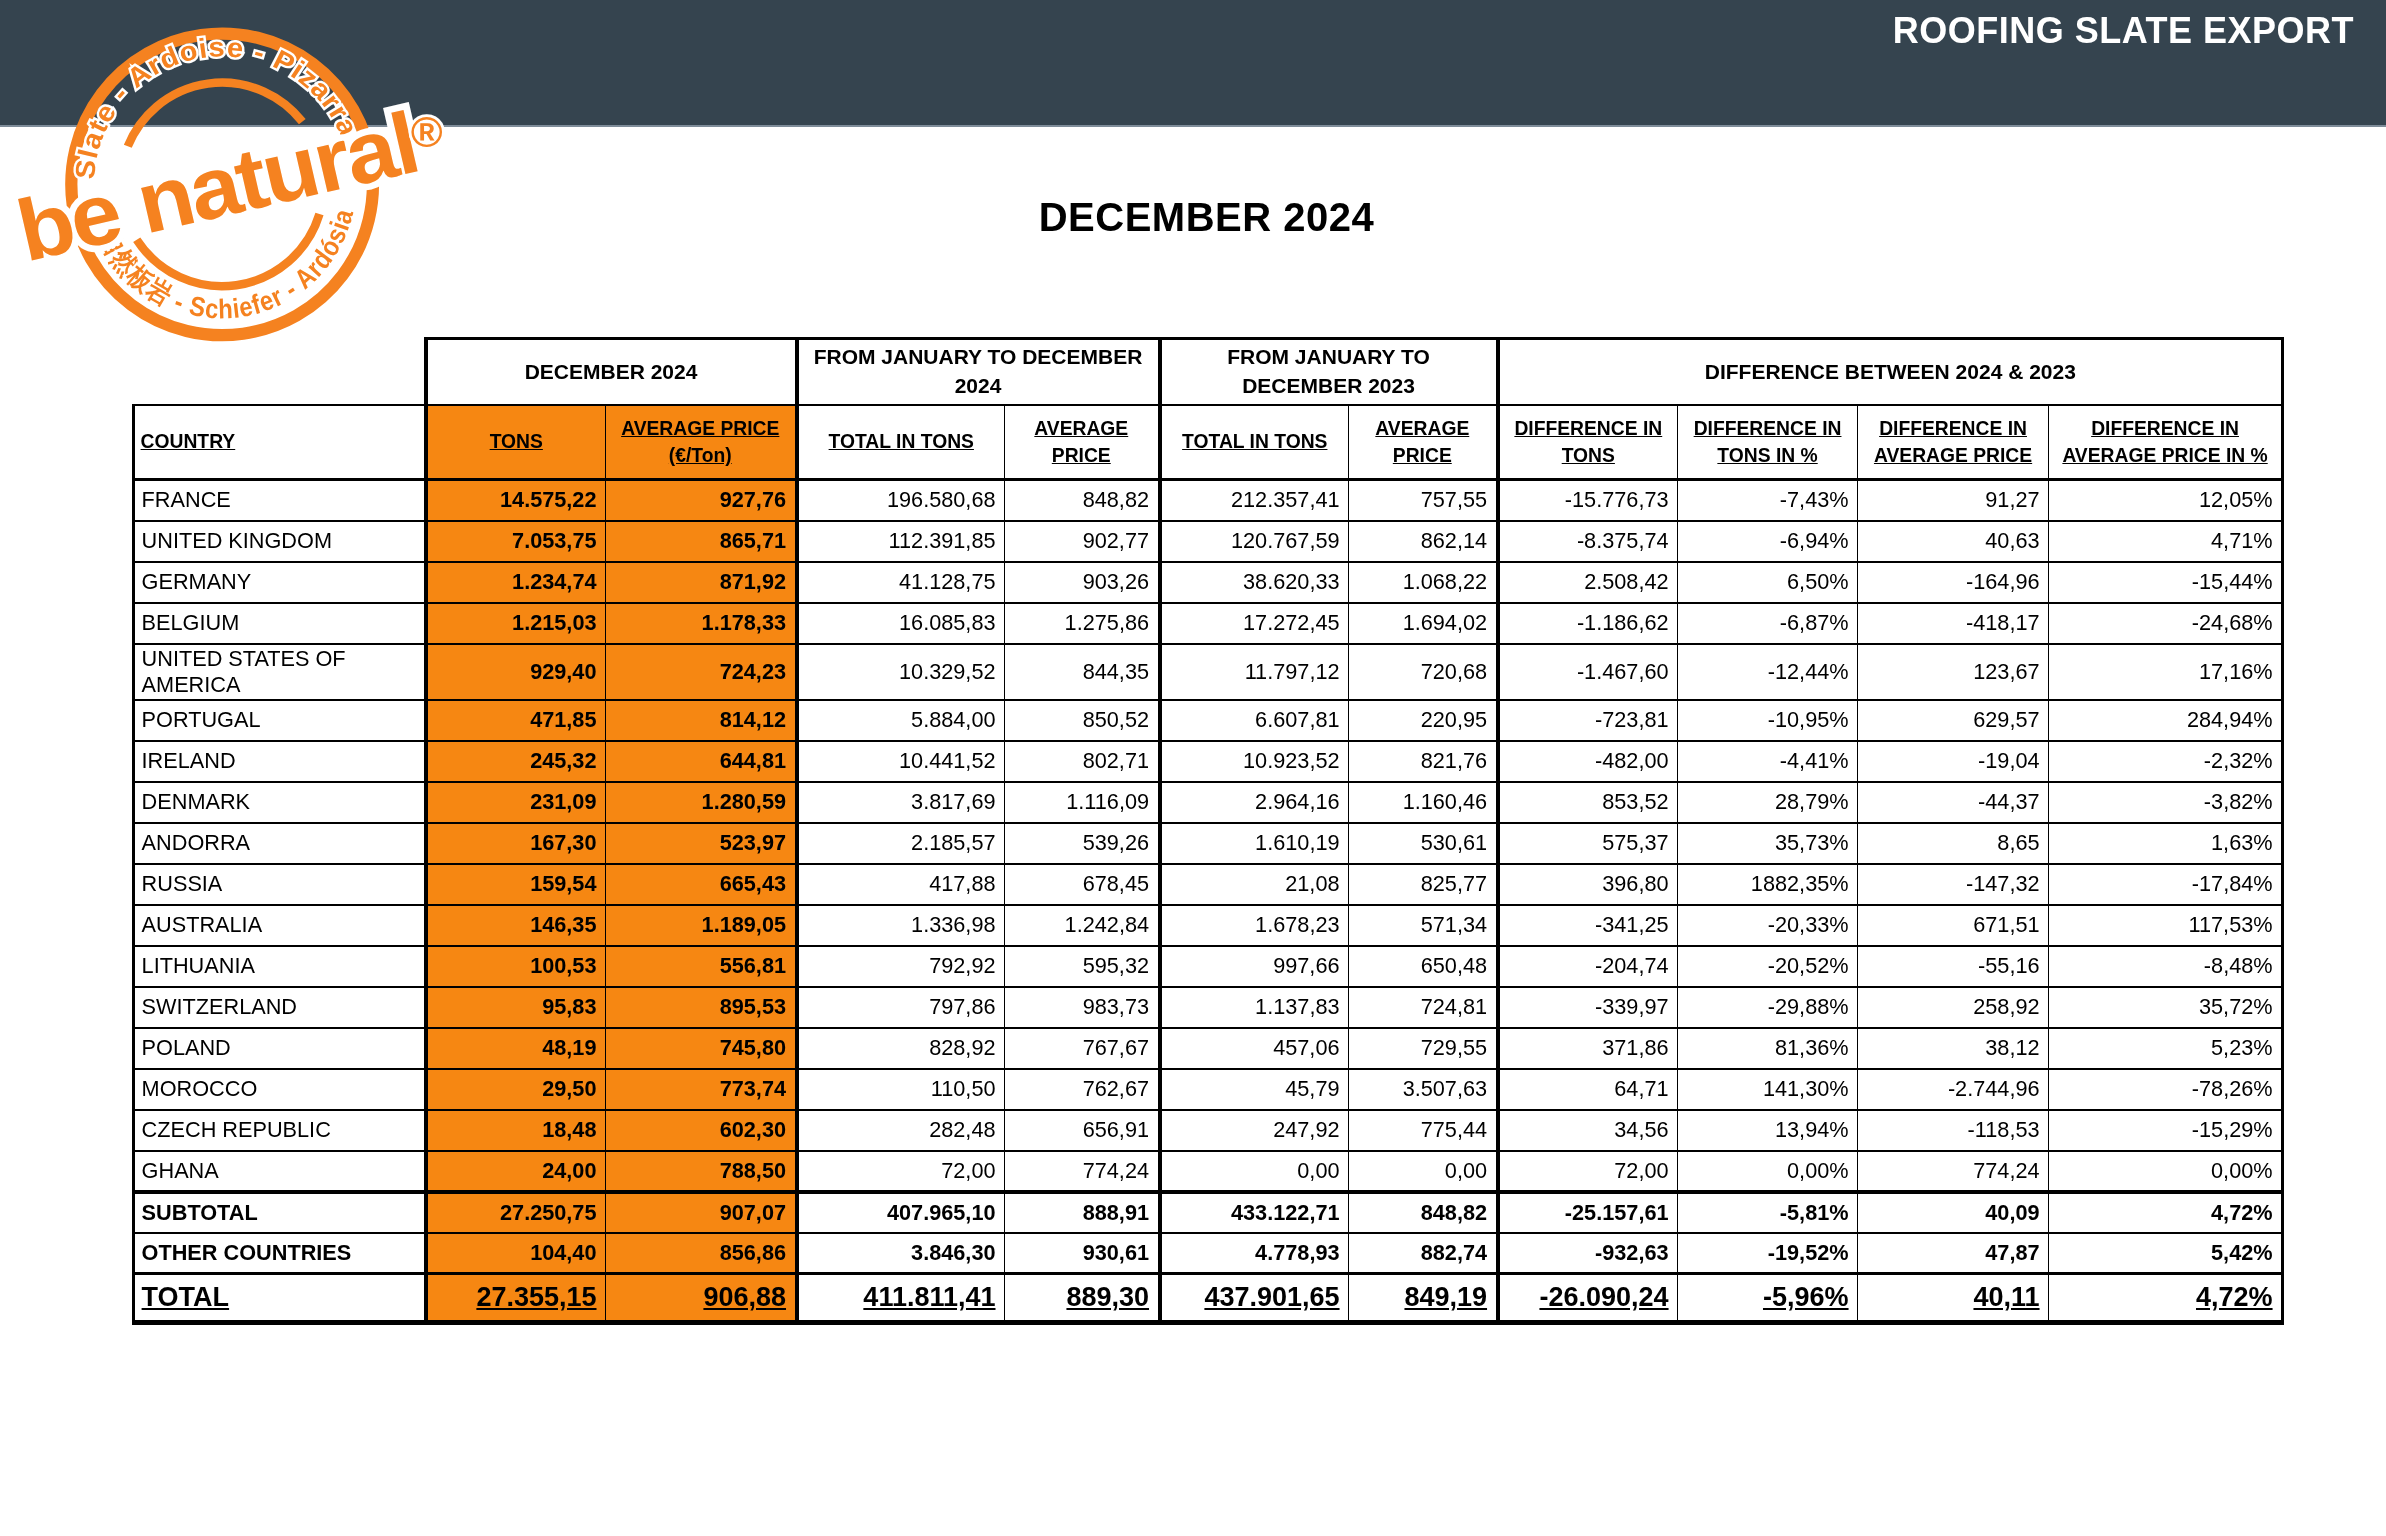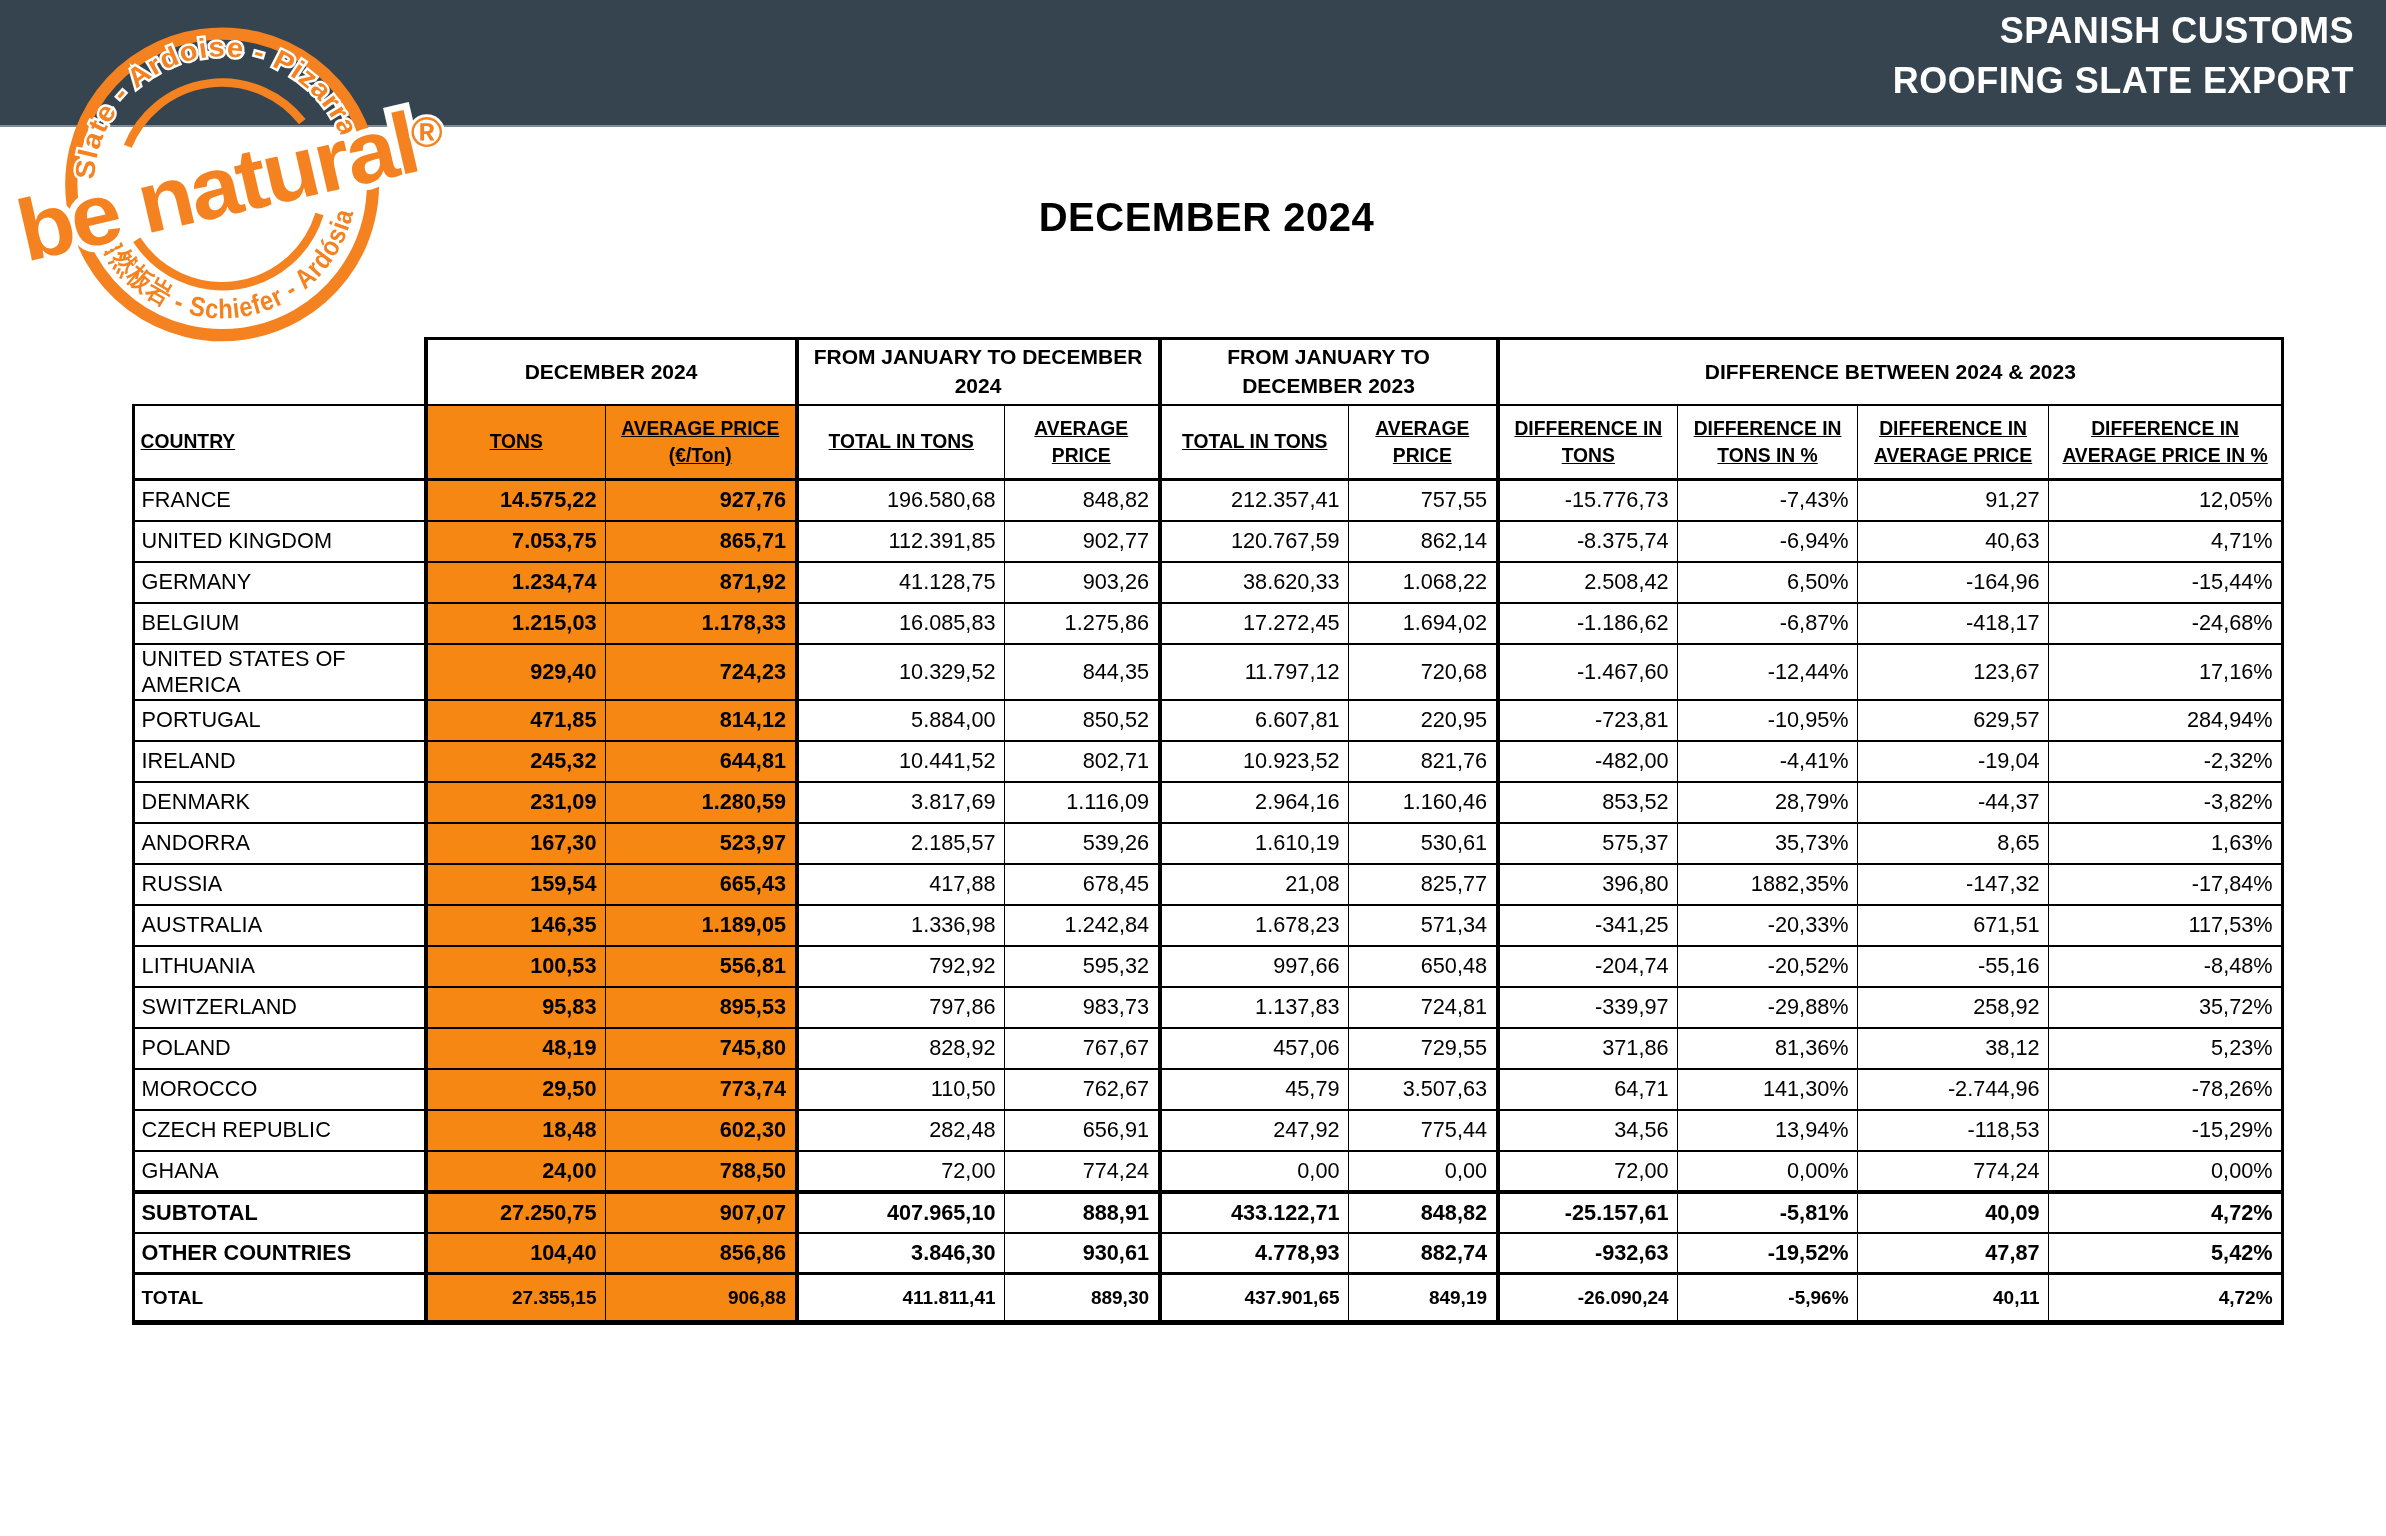--- a/index.html
+++ b/index.html
@@ -41,28 +41,27 @@
   .r td{font-size:21.7px;border-top-width:2.8px;border-bottom-width:2.8px;vertical-align:middle;}
   .country{text-align:left;padding-left:6.6px;border-left-width:3.8px;}
   .num{text-align:right;padding-right:8.5px;}
   .thickL{border-left-width:4.7px;}
   .lastcol{border-right-width:3.8px;}
   th.orange,td.orange{background:#F68712;}
   td.orange{font-weight:bold;}
   .bold-row td{font-weight:bold;}
   .sep-top td{border-top-width:4.7px;}
   .total-row{height:49px;}
-  .total-row td{font-weight:bold;font-size:19px;border-top-width:3.8px;border-bottom-width:5.6px;}
+  .total-row td{font-weight:bold;font-size:27px;border-top-width:3.8px;border-bottom-width:5.6px;text-decoration:underline;}
 </style>
 </head>
 <body>
 
 <div class="band">
   <div class="band-text">
-    <div>SPANISH CUSTOMS</div>
     <div>ROOFING SLATE EXPORT</div>
   </div>
 </div>
 
 <div class="logo">
   <svg width="443" height="363" viewBox="0 0 470 385">
     <g transform="rotate(-8 224 186)">
       <circle cx="224" cy="186" r="160" fill="none" stroke="#F58220" stroke-width="13"></circle>
       <path d="M 130.5 132 A 108 108 0 0 1 317.5 132" fill="none" stroke="#F58220" stroke-width="9" transform="rotate(0 224 186)"></path>
       <path d="M 126.1 231.6 A 108 108 0 0 0 321.9 231.6" fill="none" stroke="#F58220" stroke-width="9"></path>

